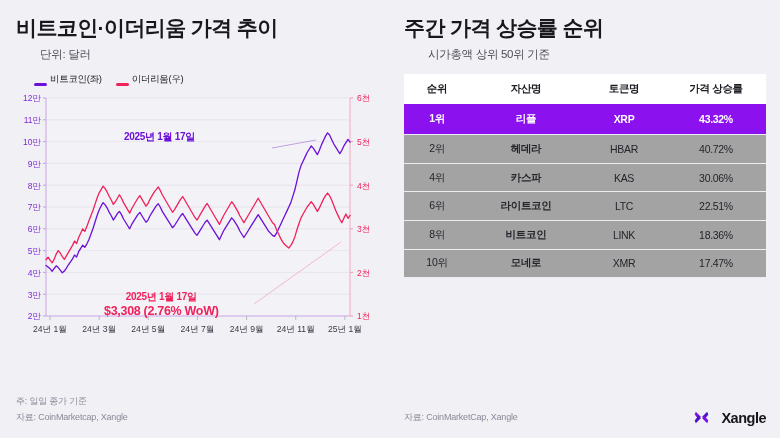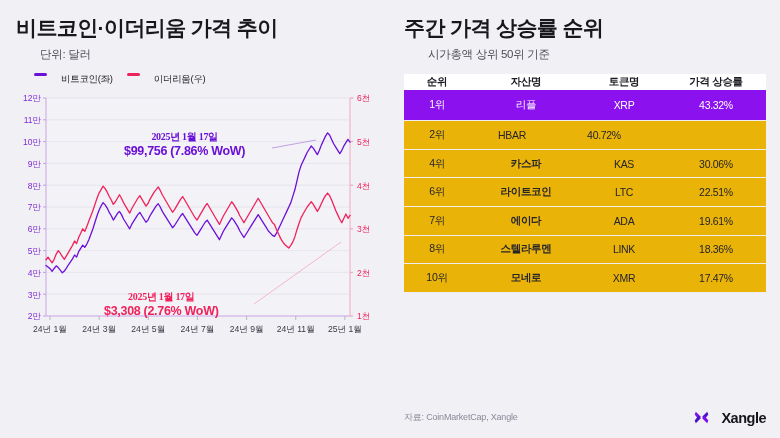--- a/index.html
+++ b/index.html
@@ -22,55 +22,55 @@
     letter-spacing: -0.6px; line-height: 1.15;
   }
   .h-sub {
     margin-top: 7px; font-size: 11.5px; color: #4C4C57;
     letter-spacing: -0.3px;
     margin-left: 24px;
   }
 
   
   .legend { margin-top: 11px; display: flex; gap: 14px; align-items: center; padding-left: 18px; }
-  .legend-item { display: flex; align-items: flex-start; gap: 14px; }
+  .legend-item { display: flex; align-items: flex-end; gap: 3px; }
   .legend-dash { width: 13px; height: 3px; border-radius: 2px; display: block; }
   .legend-label { font-size: 9.5px; color: #1D1D23; letter-spacing: -0.3px; }
 
   
   .chart-wrap { position: relative; margin-top: 6px; width: 368px; height: 258px; }
   .chart-wrap svg { display: block; }
   .ann { position: absolute; font-weight: bold; letter-spacing: -0.3px; white-space: nowrap; }
   .ann-btc { color: #6B10D8; }
   .ann-eth { color: #F0225B; }
-  .ann-date { font-size: 10px; font-family: Liberation Serif, serif; }
+  .ann-date { font-size: 10px; }
   .ann-val  { font-size: 12.5px; }
 
   .ann-btc-box { left: 108px; top: 38px; text-align: center; }
   .ann-eth-box { left: 88px;  top: 198px; text-align: center; }
 
   
   .notes { position: absolute; left: 16px; bottom: 12px; }
   .note { font-size: 9px; color: #8A8A99; letter-spacing: -0.2px; line-height: 1.85; }
 
   
   .table { margin-top: 12px; width: 362px; background: #FFFFFF; }
   .trow { display: flex; align-items: center; height: 28.6px; }
-  .trow.head { height: 16px; background: #FFFFFF; }
-  .trow.body { border-top: 1px solid #EDEDF2; background: #eab308; }
+  .trow.head { height: 30px; background: #FFFFFF; }
+  .trow.body { border-top: 1px solid #EDEDF2; background: #a3a3a3; }
   .trow.hl {
     background: #8B11EE; height: 30px; border-top: none;
   }
   .c { font-size: 10.5px; color: #24242B; text-align: center; letter-spacing: -0.3px; }
   .c-rank  { width: 66px; }
   .c-asset { width: 112px; font-weight: bold; }
   .c-token { width: 84px; }
   .c-pct   { width: 100px; }
   .trow.head .c { font-weight: bold; font-size: 10.5px; color: #1B1B22; }
-  .trow.hl .c { color: #FFFFFF; font-weight: normal; }
+  .trow.hl .c { color: #FFFFFF; font-weight: bold; }
   .table-bottom { height: 1px; background: #EDEDF2; width: 362px; }
 
   
   .rfoot {
     position: absolute; left: 14px; right: 14px; bottom: 12px;
     display: flex; align-items: center; justify-content: space-between;
   }
   .rfoot .note { font-size: 9px; }
   .brand { display: flex; align-items: center; gap: 12px; }
   .brand-mark { width: 15px; height: 15px; display: block; }
@@ -162,29 +162,32 @@
           <line x1="328.88" y1="224" x2="328.88" y2="228" stroke="#A9A9B8" stroke-width="0.8"></line>
           <text x="328.88" y="240" text-anchor="middle" fill="#3A3A46" font-size="8.6" font-family="&quot;Liberation Sans&quot;, sans-serif">25년 1월</text>
           <polyline points="30.00,173.42 32.04,174.95 34.08,176.69 36.12,179.31 38.16,176.48 40.20,173.86 42.24,175.60 44.28,178.22 46.32,180.84 48.36,179.09 50.40,176.04 52.44,172.77 54.48,169.94 56.52,166.88 58.56,162.96 60.60,165.14 62.64,159.69 64.68,156.42 66.72,153.15 68.77,155.33 70.81,152.06 72.85,147.70 74.89,142.25 76.93,136.80 78.97,130.26 81.01,123.72 83.05,118.27 85.09,113.91 87.13,110.64 89.17,112.82 91.21,116.09 93.25,120.45 95.29,123.72 97.33,128.08 99.37,124.81 101.41,121.54 103.45,119.36 105.49,122.63 107.53,126.99 109.57,130.26 111.61,133.53 113.65,136.80 115.69,132.44 117.73,129.17 119.77,125.90 121.81,122.63 123.85,120.45 125.89,123.72 127.93,126.99 129.97,130.26 132.01,128.08 134.05,123.72 136.09,120.45 138.13,117.18 140.17,113.91 142.21,111.73 144.26,115.00 146.30,119.36 148.34,122.63 150.38,125.90 152.42,129.17 154.46,132.44 156.50,135.71 158.54,133.53 160.58,130.26 162.62,126.99 164.66,123.72 166.70,121.54 168.74,124.81 170.78,128.08 172.82,131.35 174.86,134.62 176.90,137.89 178.94,141.16 180.98,143.34 183.02,140.07 185.06,136.80 187.10,133.53 189.14,130.26 191.18,128.08 193.22,131.35 195.26,134.62 197.30,137.89 199.34,141.16 201.38,144.43 203.42,147.70 205.46,143.34 207.50,138.98 209.54,135.71 211.58,132.44 213.62,129.17 215.66,125.90 217.70,128.08 219.74,131.35 221.79,134.62 223.83,138.98 225.87,142.25 227.91,145.52 229.95,142.25 231.99,138.98 234.03,135.71 236.07,132.44 238.11,129.17 240.15,125.90 242.19,122.63 244.23,125.90 246.27,129.17 248.31,132.44 250.35,135.71 252.39,138.98 254.43,141.16 256.47,143.34 258.51,144.43 260.55,141.16 262.59,136.80 264.63,132.44 266.67,128.08 268.71,123.72 270.75,119.36 272.79,115.00 274.83,110.64 276.87,104.10 278.91,97.56 280.95,88.84 282.99,80.12 285.03,73.58 287.07,69.22 289.11,64.86 291.15,60.50 293.19,57.23 295.23,53.96 297.28,56.14 299.32,59.41 301.36,62.68 303.40,58.32 305.44,52.87 307.48,48.51 309.52,44.15 311.56,40.88 313.60,43.06 315.64,47.42 317.68,51.78 319.72,55.05 321.76,58.32 323.80,61.59 325.84,58.32 327.88,53.96 329.92,50.69 331.96,47.42 334.00,50.13" fill="none" stroke="#6B10D8" stroke-width="1.3" stroke-linejoin="round" stroke-linecap="round"></polyline>
           <polyline points="30.00,167.76 32.04,165.14 34.08,168.19 36.12,170.81 38.16,167.32 40.20,162.09 42.24,158.60 44.28,161.22 46.32,164.70 48.36,167.32 50.40,163.83 52.44,160.34 54.48,156.86 56.52,153.37 58.56,149.01 60.60,151.62 62.64,145.52 64.68,141.16 66.72,136.80 68.77,139.42 70.81,134.62 72.85,128.95 74.89,123.72 76.93,118.49 78.97,112.38 81.01,106.28 83.05,101.05 85.09,97.56 87.13,94.07 89.17,96.69 91.21,100.18 93.25,104.54 95.29,108.02 97.33,112.38 99.37,109.77 101.41,106.28 103.45,102.79 105.49,106.28 107.53,110.64 109.57,114.13 111.61,117.62 113.65,121.10 115.69,116.74 117.73,113.26 119.77,109.77 121.81,106.28 123.85,103.66 125.89,107.15 127.93,110.64 129.97,114.13 132.01,111.51 134.05,107.15 136.09,103.66 138.13,100.18 140.17,97.56 142.21,94.94 144.26,98.43 146.30,102.79 148.34,106.28 150.38,109.77 152.42,113.26 154.46,116.74 156.50,120.23 158.54,117.62 160.58,114.13 162.62,110.64 164.66,107.15 166.70,104.54 168.74,108.02 170.78,111.51 172.82,115.00 174.86,118.49 176.90,121.98 178.94,125.46 180.98,128.08 183.02,124.59 185.06,121.10 187.10,117.62 189.14,114.13 191.18,111.51 193.22,115.00 195.26,118.49 197.30,121.98 199.34,125.46 201.38,128.95 203.42,132.44 205.46,128.08 207.50,123.72 209.54,120.23 211.58,116.74 213.62,113.26 215.66,109.77 217.70,112.38 219.74,115.87 221.79,119.36 223.83,123.72 225.87,127.21 227.91,130.70 229.95,127.21 231.99,123.72 234.03,120.23 236.07,116.74 238.11,113.26 240.15,109.77 242.19,106.28 244.23,109.77 246.27,113.26 248.31,116.74 250.35,120.23 252.39,123.72 254.43,127.21 256.47,130.70 258.51,132.44 260.55,137.67 262.59,142.03 264.63,146.39 266.67,149.88 268.71,152.50 270.75,154.24 272.79,155.98 274.83,153.37 276.87,149.88 278.91,144.65 280.95,137.67 282.99,131.57 285.03,125.90 287.07,121.98 289.11,118.49 291.15,115.00 293.19,112.38 295.23,109.77 297.28,112.38 299.32,115.87 301.36,119.36 303.40,115.87 305.44,111.51 307.48,107.15 309.52,103.66 311.56,101.05 313.60,103.66 315.64,108.02 317.68,113.26 319.72,118.49 321.76,122.85 323.80,127.21 325.84,130.70 327.88,126.34 329.92,121.98 331.96,126.34 334.00,123.37" fill="none" stroke="#F0225B" stroke-width="1.3" stroke-linejoin="round" stroke-linecap="round"></polyline>
           <line x1="256" y1="56" x2="300" y2="48" stroke="#B48BE0" stroke-width="0.8"></line>
           <line x1="238" y1="212" x2="325" y2="150" stroke="#F4A8BF" stroke-width="0.8"></line>
         </svg>
 
       <div class="ann ann-btc ann-btc-box">
         <div class="ann-date">2025년 1월 17일</div>
-        <div class="ann-val">$99,756 (7.86% WoW)</div>
       </div>
 
       <div class="ann ann-eth ann-eth-box">
         <div class="ann-date">2025년 1월 17일</div>
         <div class="ann-val">$3,308 (2.76% WoW)</div>
       </div>
     </div>
 
+    <div class="notes">
+      <div class="note">주: 일일 종가 기준</div>
+      <div class="note">자료: CoinMarketcap, Xangle</div>
+    </div>
   </div>
 
   <div class="panel panel-right">
 
     <div class="h-title">주간 가격 상승률 순위</div>
     <div class="h-sub">시가총액 상위 50위 기준</div>
 
     <div class="table" id="rank-table">
       <div class="trow head">
         <div class="c c-rank">순위</div>
@@ -194,44 +197,39 @@
       </div>
       <div id="rank-rows">
           <div class="trow hl">
             <div class="c c-rank">1위</div>
             <div class="c c-asset">리플</div>
             <div class="c c-token">XRP</div>
             <div class="c c-pct">43.32%</div>
           </div>
           <div class="trow body">
             <div class="c c-rank">2위</div>
+            <div class="c c-asset">헤데라</div>
             <div class="c c-token">HBAR</div>
             <div class="c c-pct">40.72%</div>
           </div>
           <div class="trow body">
             <div class="c c-rank">4위</div>
             <div class="c c-asset">카스파</div>
             <div class="c c-token">KAS</div>
             <div class="c c-pct">30.06%</div>
           </div>
           <div class="trow body">
             <div class="c c-rank">6위</div>
             <div class="c c-asset">라이트코인</div>
             <div class="c c-token">LTC</div>
             <div class="c c-pct">22.51%</div>
           </div>
           <div class="trow body">
-            <div class="c c-rank">7위</div>
-            <div class="c c-asset">에이다</div>
-            <div class="c c-token">ADA</div>
-            <div class="c c-pct">19.61%</div>
-          </div>
-          <div class="trow body">
             <div class="c c-rank">8위</div>
-            <div class="c c-asset">스텔라루멘</div>
+            <div class="c c-asset">비트코인</div>
             <div class="c c-token">LINK</div>
             <div class="c c-pct">18.36%</div>
           </div>
           <div class="trow body">
             <div class="c c-rank">10위</div>
             <div class="c c-asset">모네로</div>
             <div class="c c-token">XMR</div>
             <div class="c c-pct">17.47%</div>
           </div>
         </div>

